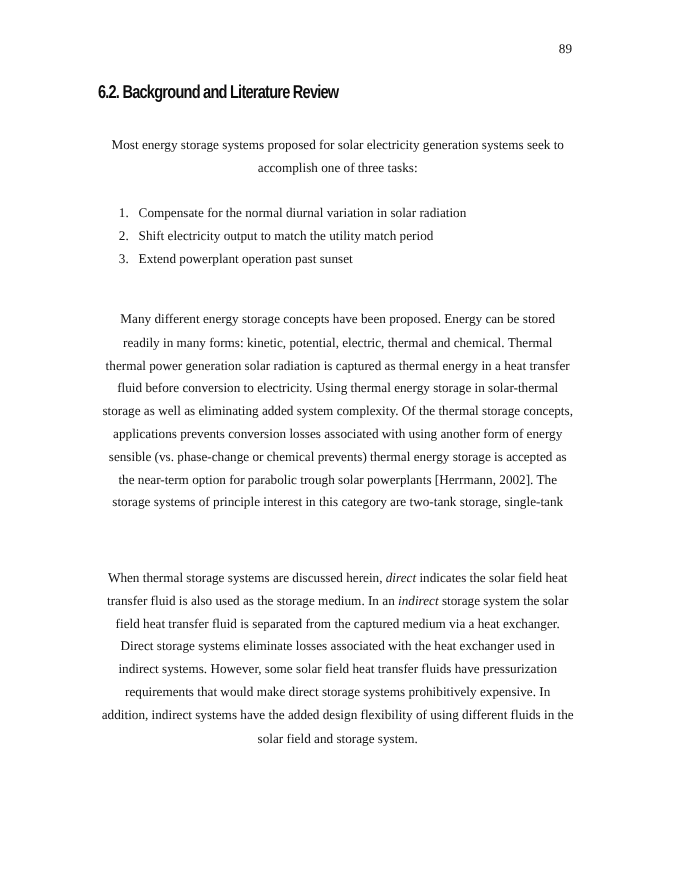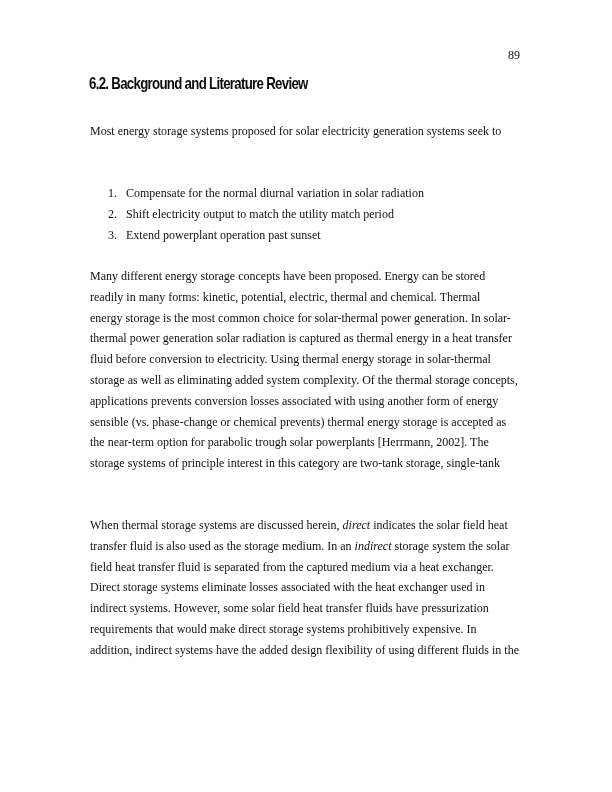--- a/index.html
+++ b/index.html
@@ -1,66 +1,67 @@
 <!DOCTYPE html>
 <html><head>
 <meta charset="utf-8">
 <style>
   html, body { margin: 0; padding: 0; background: #ffffff; }
   body { width: 612px; height: 792px; position: relative; overflow: hidden;
          font-family: "Liberation Serif", "DejaVu Serif", serif; color: #111; }
-  .page-number { position: absolute; top: 37px; left: 508px; font-size: 12px; margin-top: 11px; }
+  .page-number { position: absolute; top: 37px; left: 508px; font-size: 12px; }
   .heading { position: absolute; top: 74px; left: 89px; margin: 0;
              font-family: "Liberation Sans", "DejaVu Sans", sans-serif;
              font-weight: bold; font-size: 17px; letter-spacing: -0.9px;
              transform: scaleX(0.78); transform-origin: left top;
              color: #0d0d0d; white-space: nowrap; }
   .para { position: absolute; left: 90px; width: 434px; margin: 0;
           font-size: 12px; line-height: 20.8px; }
-  .line { display: block; white-space: nowrap; }
+  .line { display: block; white-space: nowrap; text-align: center; }
   #p1 { top: 121px; }
-  #p2 { top: 266px; font-family: Liberation Serif, serif; }
+  #p2 { top: 280px; font-family: Liberation Serif, serif; }
   #p3 { top: 515px; }
   .list { position: absolute; top: 183px; left: 90px; margin: 0; padding: 0; list-style: none;
           font-size: 12px; line-height: 20.8px; }
   .list li { position: relative; padding-left: 36px; white-space: nowrap; }
   .list .num { position: absolute; left: 18px; }
   em { font-style: italic; }
 </style>
 </head>
 <body>
 
 <div class="page-number">89</div>
 
 <h2 class="heading">6.2. Background and Literature Review</h2>
 
 <p class="para" id="p1">
   <span class="line">Most energy storage systems proposed for solar electricity generation systems seek to</span>
+  <span class="line">accomplish one of three tasks:</span>
 </p>
 
 <ol class="list">
   <li><span class="num">1.</span><span>Compensate for the normal diurnal variation in solar radiation</span></li>
   <li><span class="num">2.</span><span>Shift electricity output to match the utility match period</span></li>
   <li><span class="num">3.</span><span>Extend powerplant operation past sunset</span></li>
 </ol>
 
 <p class="para" id="p2">
   <span class="line">Many different energy storage concepts have been proposed.  Energy can be stored</span>
   <span class="line">readily in many forms:  kinetic, potential, electric, thermal and chemical.  Thermal</span>
-  <span class="line">energy storage is the most common choice for solar-thermal power generation.  In solar-</span>
   <span class="line">thermal power generation solar radiation is captured as thermal energy in a heat transfer</span>
   <span class="line">fluid before conversion to electricity.  Using thermal energy storage in solar-thermal</span>
   <span class="line">storage as well as eliminating added system complexity.  Of the thermal storage concepts,</span>
   <span class="line">applications prevents conversion losses associated with using another form of energy</span>
   <span class="line">sensible (vs. phase-change or chemical prevents) thermal energy storage is accepted as</span>
   <span class="line">the near-term option for parabolic trough solar powerplants [Herrmann, 2002].  The</span>
   <span class="line">storage systems of principle interest in this category are two-tank storage, single-tank</span>
 </p>
 
 <p class="para" id="p3">
   <span class="line"><span>When thermal storage systems are discussed herein, </span><em>direct</em><span> indicates the solar field heat</span></span>
   <span class="line"><span>transfer fluid is also used as the storage medium.  In an </span><em>indirect</em><span> storage system the solar</span></span>
   <span class="line">field heat transfer fluid is separated from the captured medium via a heat exchanger.</span>
   <span class="line">Direct storage systems eliminate losses associated with the heat exchanger used in</span>
   <span class="line">indirect systems.  However, some solar field heat transfer fluids have pressurization</span>
   <span class="line">requirements that would make direct storage systems prohibitively expensive.  In</span>
   <span class="line">addition, indirect systems have the added design flexibility of using different fluids in the</span>
+  <span class="line">solar field and storage system.</span>
 </p>
 
 </body></html>

